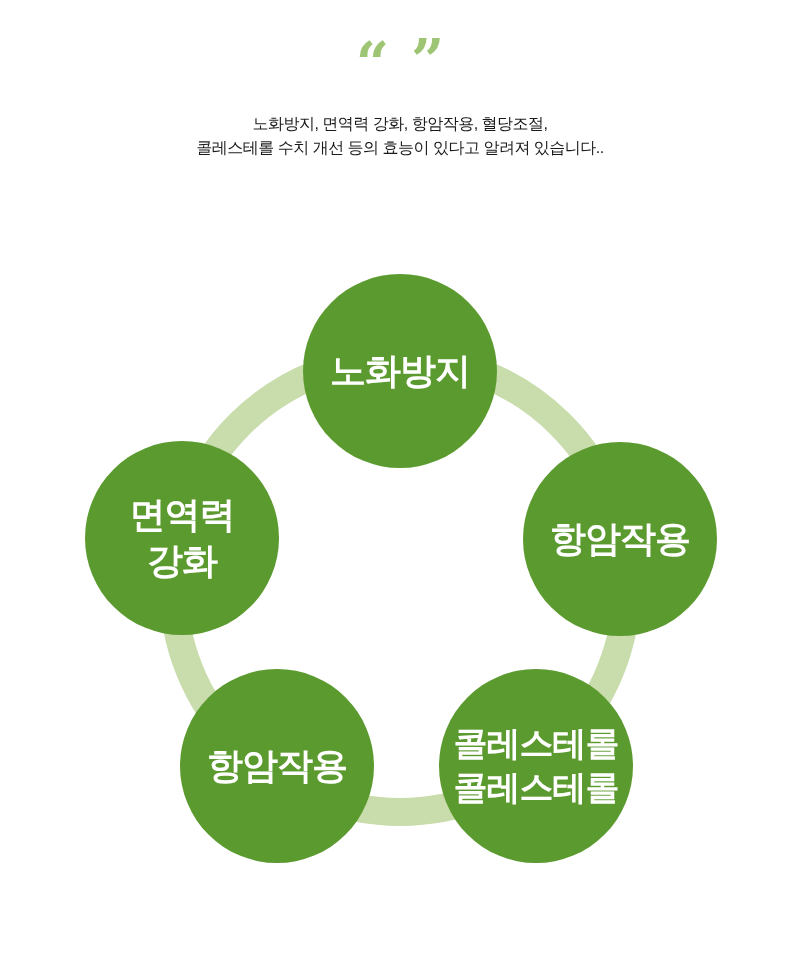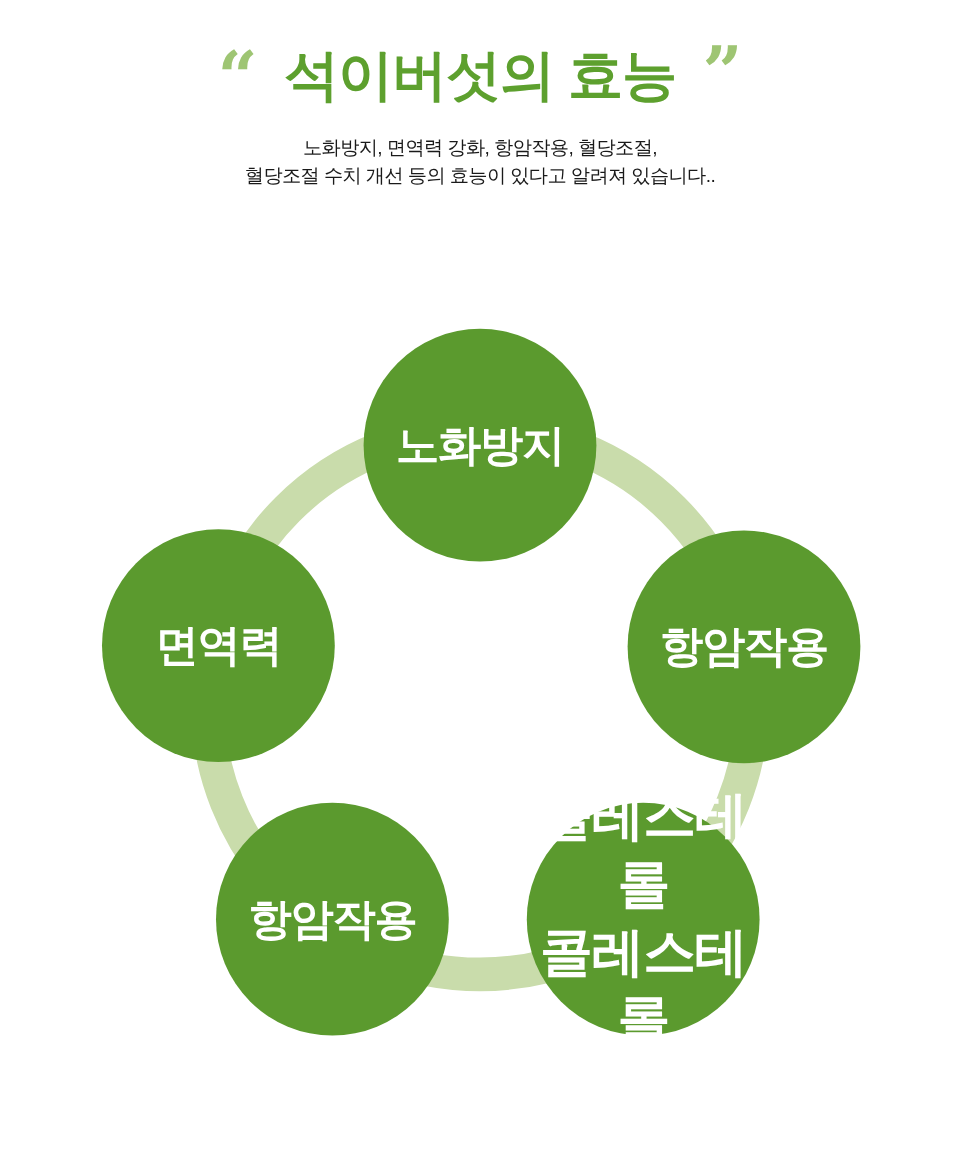--- a/index.html
+++ b/index.html
@@ -86,47 +86,47 @@
     color: var(--node-text);
     font-weight: 800;
     font-size: 36px;
     line-height: 1.28;
     letter-spacing: -1px;
   }
   .node-top          { left: 303px; top: 24px;  }
   .node-left         { left: 85px;  top: 191px; align-items: center; }
   .node-right        { left: 523px; top: 192px; }
   .node-bottom-left  { left: 180px; top: 419px; }
-  .node-bottom-right { left: 439px; top: 419px; font-size: 44px; }
+  .node-bottom-right { left: 439px; top: 419px; font-size: 34px; }
   .node-line { display: block; }
 </style>
 </head>
 <body>
 
 <div class="header">
   <div class="title-row">
     <span class="quote open">“</span>
-    <h1 class="page-title">석이버섯의 효능</h1>
     <span class="quote close">”</span>
   </div>
   <div class="subtitle">
     <div>노화방지, 면역력 강화, 항암작용, 혈당조절,</div>
-    <div>혈당조절 수치 개선 등의 효능이 있다고 알려져 있습니다..</div>
+    <div>콜레스테롤 수치 개선 등의 효능이 있다고 알려져 있습니다..</div>
   </div>
 </div>
 
 <div class="diagram">
   <div class="ring"></div>
 
   <div class="node node-top">
     <span class="node-line">노화방지</span>
   </div>
 
   <div class="node node-left">
     <span class="node-line">면역력</span>
+    <span class="node-line">강화</span>
   </div>
 
   <div class="node node-right">
     <span class="node-line">항암작용</span>
   </div>
 
   <div class="node node-bottom-left">
     <span class="node-line">항암작용</span>
   </div>
 

